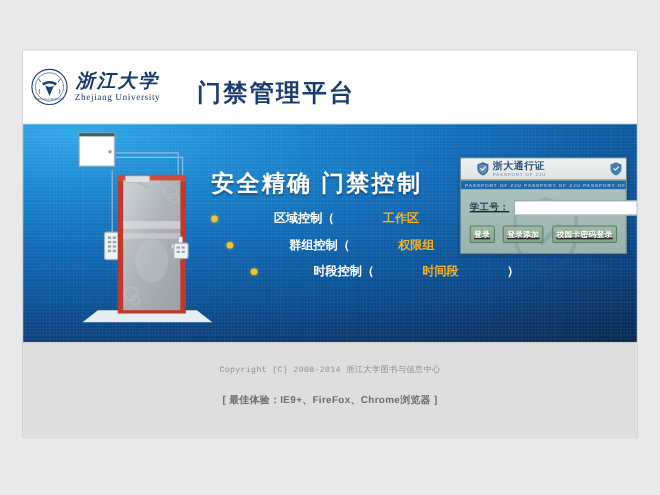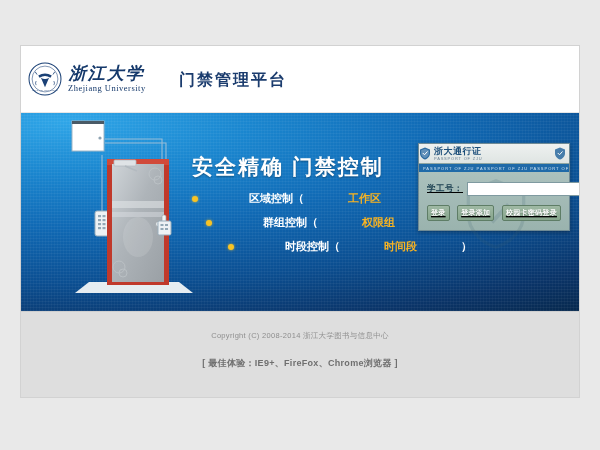--- a/index.html
+++ b/index.html
@@ -66,21 +66,21 @@
     font-family: "Liberation Serif", "DejaVu Serif", serif;
     font-size: 8.5px;
     color: #15396b;
     letter-spacing: 0.5px;
     line-height: 11px;
   }
   .platform-title {
     position: absolute;
     left: 158px;
     top: 24px;
-    font-size: 16px;
+    font-size: 22px;
     font-weight: bold;
     color: #1b3c6e;
     letter-spacing: 2px;
   }
 
   
   .hero {
     position: relative;
     height: 198px;
     background:
@@ -160,21 +160,21 @@
     box-shadow: 0 1px 4px rgba(0,0,0,0.35);
     box-sizing: border-box;
   }
   .panel-titlebar {
     position: relative;
     height: 19px;
     background: linear-gradient(180deg, #eef1f0 0%, #dfe5e3 100%);
     border-bottom: 1px solid #8fa6a2;
     display: flex;
     align-items: center;
-    padding: 0 0;
+    padding: 0 14px;
   }
   .shield-icon { width: 12px; height: 13px; flex: 0 0 12px; }
   .panel-title-text { margin-left: 3px; line-height: 1; }
   .panel-title-cn {
     font-size: 9px;
     font-weight: bold;
     color: #1d4f7a;
     letter-spacing: 0.5px;
     display: block;
   }
@@ -274,21 +274,21 @@
     position: relative;
     height: 88px;
     background: #dedede;
     border-top: 1px solid #cfcfcf;
     text-align: center;
   }
   .footer-copy {
     padding-top: 19px;
     font-size: 7.5px;
     color: #8e8e8e;
-    font-family: Liberation Sans, sans-serif;
+    font-family: Liberation Mono, monospace;
     letter-spacing: 0.3px;
   }
   .footer-browsers {
     margin-top: 16px;
     font-size: 9px;
     font-weight: bold;
     color: #6f6f6f;
     font-family: Liberation Sans, sans-serif;
     letter-spacing: 0.3px;
   }

